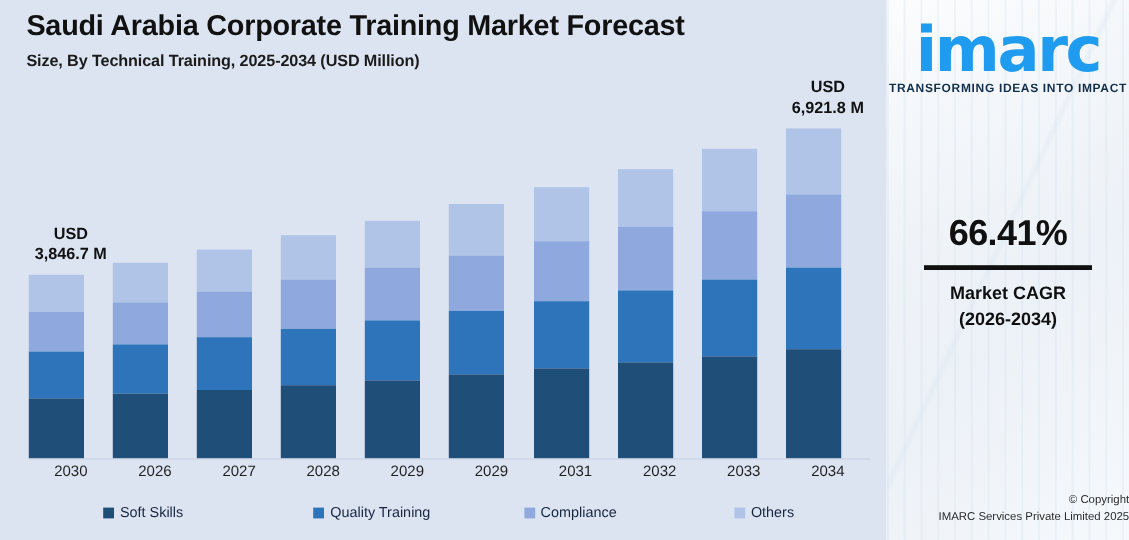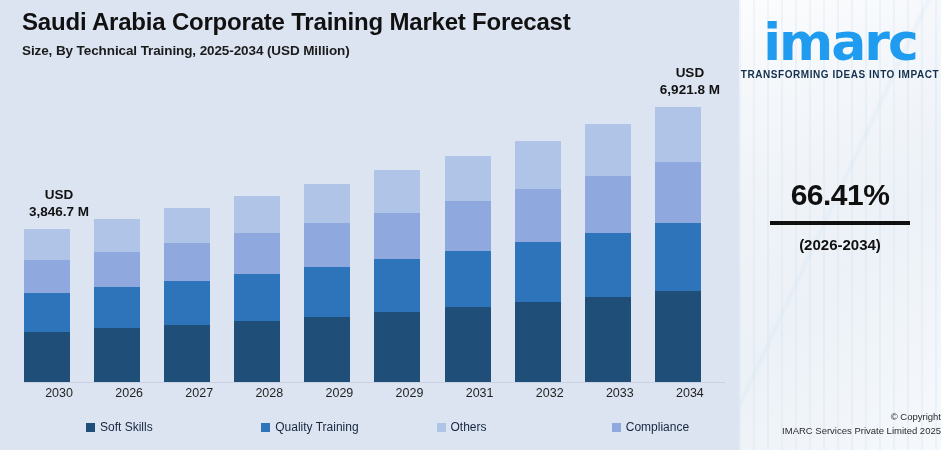--- a/index.html
+++ b/index.html
@@ -261,42 +261,43 @@
     <div class="legend" id="legend">
         <div class="legend-item">
           <span class="legend-swatch" style="background: rgb(31, 78, 121);"></span>
           <span>Soft Skills</span>
         </div>
         <div class="legend-item">
           <span class="legend-swatch" style="background: rgb(46, 116, 186);"></span>
           <span>Quality Training</span>
         </div>
         <div class="legend-item">
+          <span class="legend-swatch" style="background: rgb(143, 169, 222);"></span>
+          <span>Compliance</span>
+        </div>
+        <div class="legend-item">
           <span class="legend-swatch" style="background: rgb(176, 196, 232);"></span>
           <span>Others</span>
-        </div>
-        <div class="legend-item">
-          <span class="legend-swatch" style="background: rgb(143, 169, 222);"></span>
-          <span>Compliance</span>
         </div>
       </div>
   </div>
 
   <div class="brand-panel">
     <div class="bg-art"></div>
     <div class="brand-inner">
 
       <div class="logo-block">
         <div class="logo-word">imarc</div>
         <div class="logo-tag">TRANSFORMING IDEAS INTO IMPACT</div>
       </div>
 
       <div class="cagr-block">
         <div class="cagr-value">66.41%</div>
         <div class="cagr-rule"></div>
+        <div class="cagr-label">Market CAGR</div>
         <div class="cagr-label">(2026-2034)</div>
       </div>
 
       <div class="copyright">
         <div>© Copyright</div>
         <div>IMARC Services Private Limited 2025</div>
       </div>
 
     </div>
   </div>

